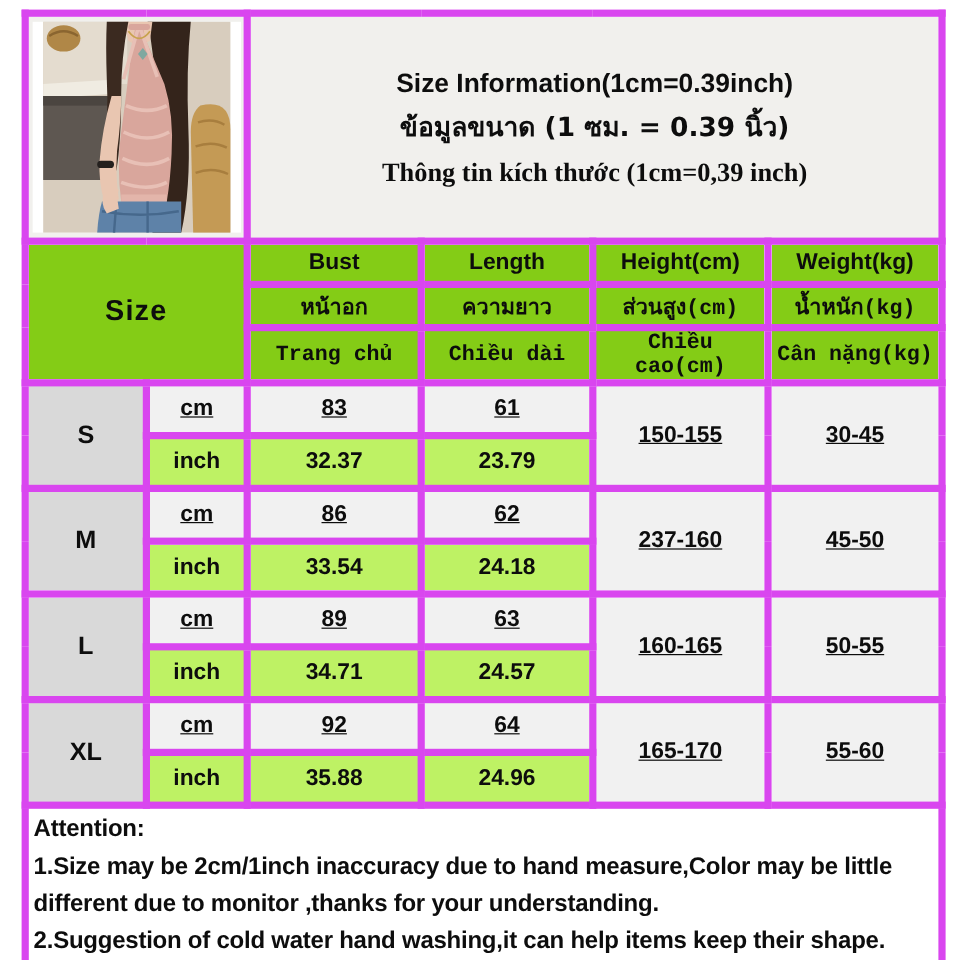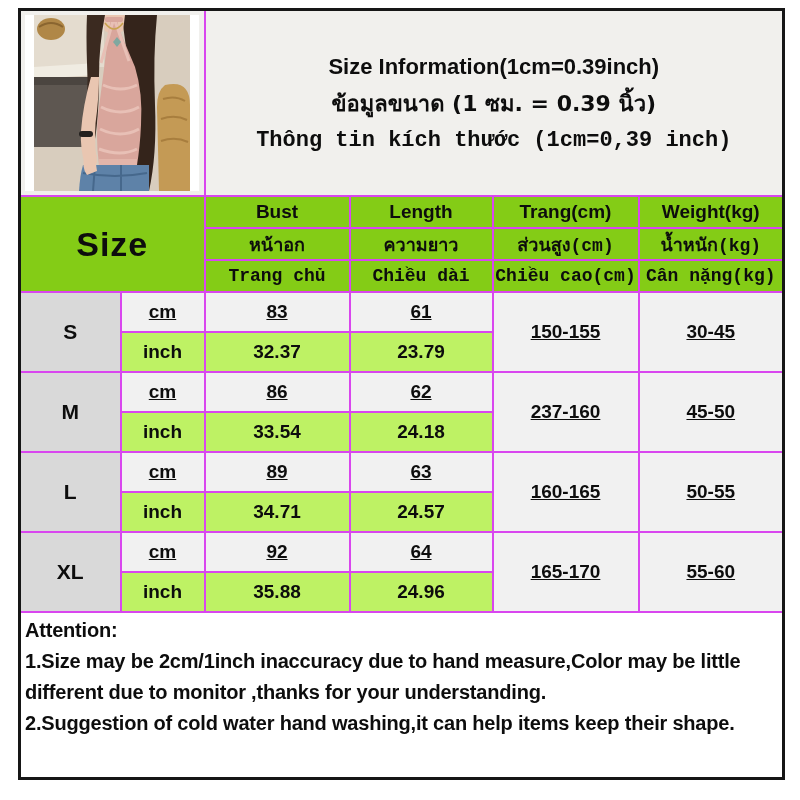--- a/index.html
+++ b/index.html
@@ -17,41 +17,41 @@
     left: 18px;
     top: 8px;
   }
   table.size-table {
     border-collapse: collapse;
     table-layout: fixed;
     width: 764px;
     border: 3px solid #161616;
   }
   td {
-    border: 2px solid #d946ef;
+    border: 6px solid #d946ef;
     text-align: center;
     vertical-align: middle;
     padding: 0;
     font-weight: bold;
     font-size: 19px;
     overflow: hidden;
   }
   
   tr.banner-row td { height: 180px; background: #f1f0ed; }
   td.photo-cell { padding: 2px; }
   td.title-cell { }
   .title-line { line-height: 37px; font-size: 22px; font-weight: bold; }
   .t-th { font-family: "DejaVu Sans", "Liberation Sans", sans-serif; }
-  .t-vi { font-family: Liberation Mono, monospace; }
+  .t-vi { font-family: Liberation Serif, serif; }
   
   tr.hdr-row td { height: 30px; background: #84cc16; }
   tr.hdr-row.intl td { font-family: Liberation Mono, monospace; font-size: 18px; text-align: center; }
   td.size-cell {
     background: #d9d9d9;
-    font-size: 34px;
+    font-size: 24px;
     letter-spacing: 1px;
   }
   
   tr.data-row td { height: 38px; }
   td.size-letter { background: #d9d9d9; font-size: 21px; }
   td.lt { background: #f1f1f1; text-decoration: underline; }
   td.wt { background: #bef264; }
   
   tr.attention-row td {
     height: 162px;
@@ -124,21 +124,21 @@
         <div class="title-line t-en">Size Information(1cm=0.39inch)</div>
         <div class="title-line t-th">ข้อมูลขนาด (1 ซม. = 0.39 นิ้ว)</div>
         <div class="title-line t-vi">Thông tin kích thước (1cm=0,39 inch)</div>
       </td>
     </tr>
 
     <tr class="hdr-row">
       <td colspan="2" rowspan="3" class="size-cell">Size</td>
       <td>Bust</td>
       <td>Length</td>
-      <td>Trang(cm)</td>
+      <td>Height(cm)</td>
       <td>Weight(kg)</td>
     </tr>
     <tr class="hdr-row intl">
       <td>หน้าอก</td>
       <td>ความยาว</td>
       <td>ส่วนสูง(cm)</td>
       <td>น้ำหนัก(kg)</td>
     </tr>
     <tr class="hdr-row intl">
       <td>Trang chủ</td>

